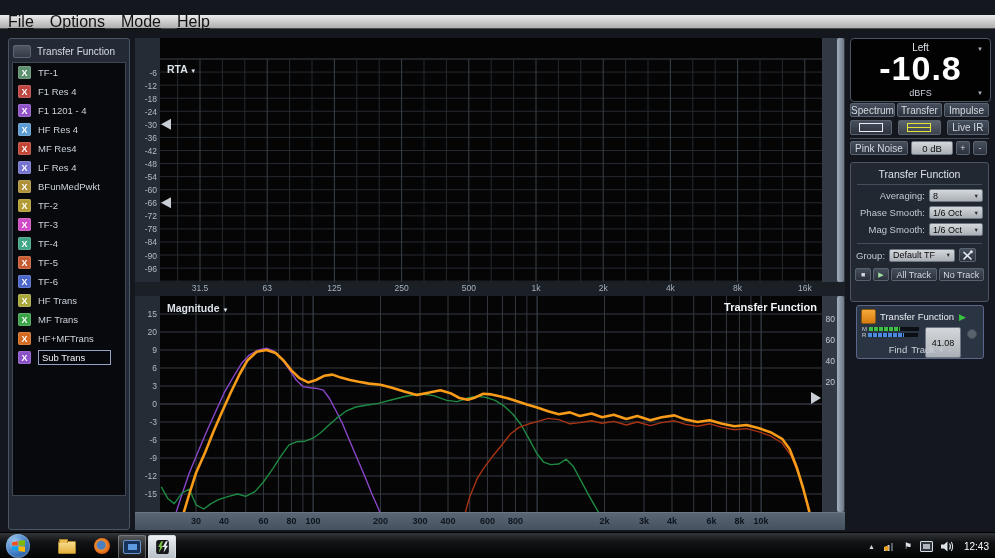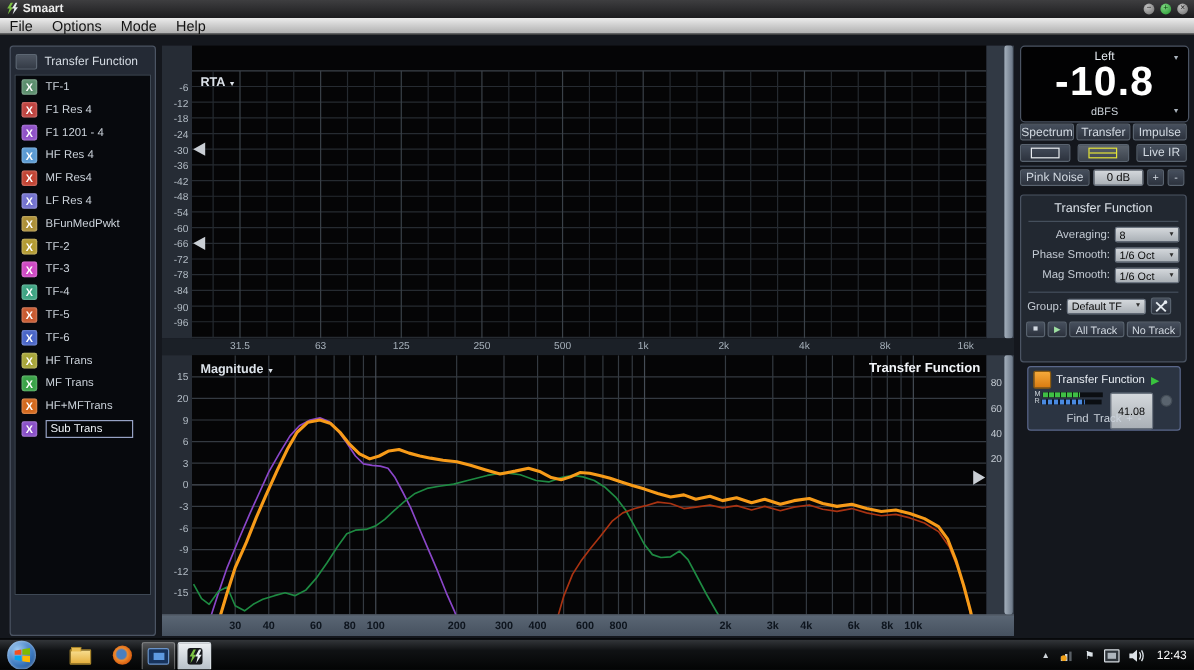--- a/index.html
+++ b/index.html
@@ -5,21 +5,21 @@
   html,body{margin:0;padding:0;background:#000;}
   .screen{position:relative;width:995px;height:558px;background:#14171d;font-family:"Liberation Sans",sans-serif;overflow:hidden;}
   
   .titlebar{position:absolute;left:0;top:0;width:995px;height:15px;background:linear-gradient(#3e3e40,#1c1c1e);display:flex;align-items:center;padding:0 5px;box-sizing:border-box;}
   .titlebar .title{color:#ededed;font-size:10px;font-weight:bold;margin-left:4px;}
   .win-controls{position:absolute;right:5px;top:3px;display:flex;gap:5px;}
   .wbtn{width:9px;height:9px;border-radius:50%;font-size:7px;line-height:8px;text-align:center;color:#1d1d1d;background:radial-gradient(circle at 35% 30%,#c2c2c2,#6e6e6e);cursor:default;}
   .wbtn.max{background:radial-gradient(circle at 35% 30%,#7ed881,#23952f);color:#073a0b;}
   
   .menubar{position:absolute;left:0;top:15px;width:995px;height:14px;background:linear-gradient(#ececec,#aeaeae);display:flex;align-items:center;padding:0 8px;gap:16px;box-sizing:border-box;border-bottom:1px solid #4a4a4a;}
-  .menubar span{font-size:12px;color:#121212;}
+  .menubar span{font-size:16px;color:#121212;text-decoration:underline;}
   
   .left-panel{position:absolute;left:8px;top:38px;width:122px;height:492px;background:#242a35;border:1px solid #4b5463;border-radius:3px;box-sizing:border-box;}
   .lp-header{height:20px;display:flex;align-items:center;gap:6px;padding:2px 4px;}
   .lp-check{width:16px;height:11px;background:linear-gradient(#4f5763,#343b46);border:1px solid #5d6773;border-radius:2px;}
   .lp-title{font-size:10px;color:#d6dce4;}
   .lp-list{position:absolute;left:3px;right:3px;top:23px;height:432px;background:#07090d;border:1px solid #3e4854;overflow:hidden;}
   .trace-row{height:19px;display:flex;align-items:center;gap:7px;padding-left:5px;}
   .trace-x{width:13px;height:13px;border-radius:2px;color:#fff;font-size:9px;font-weight:bold;display:flex;align-items:center;justify-content:center;box-shadow:inset 0 0 2px rgba(255,255,255,.5);flex:0 0 13px;}
   .trace-label{font-size:9.5px;color:#ccd3db;white-space:nowrap;}
   .trace-label.editing{border:1px solid #96a2c4;background:#05070a;color:#eef2f6;padding:1px 4px 1px 3px;min-width:64px;}
@@ -111,32 +111,20 @@
   .tray .chev{font-size:7px;color:#cfd5da;}
   .clock{font-size:10px;color:#fff;margin-left:2px;}
   .monitor{width:11px;height:9px;border:1px solid #d8dde2;border-radius:1px;background:#30363c;position:relative;}
   .monitor:after{content:"";position:absolute;left:2px;right:2px;top:2px;bottom:2px;background:#aeb6bd;}
 </style>
 </head>
 <body>
 
 <div class="screen">
 
-  <div class="titlebar">
-    <svg width="10" height="11" viewBox="0 0 10 11">
-        <polygon points="4,0 1,5 3,5 1.5,10 6,4 3.8,4 6,0" fill="#7bc143"></polygon>
-        <polygon points="8,0 5,5 7,5 5.5,10 10,4 7.8,4 9.5,0" fill="#e8eef2"></polygon>
-      </svg>
-    <span class="title">Smaart</span>
-    <div class="win-controls">
-      <div class="wbtn">−</div>
-      <div class="wbtn max">+</div>
-      <div class="wbtn">×</div>
-    </div>
-  </div>
 
   <div class="menubar">
     <span>File</span>
     <span>Options</span>
     <span>Mode</span>
     <span>Help</span>
   </div>
 
   <div class="left-panel">
     <div class="lp-header">

